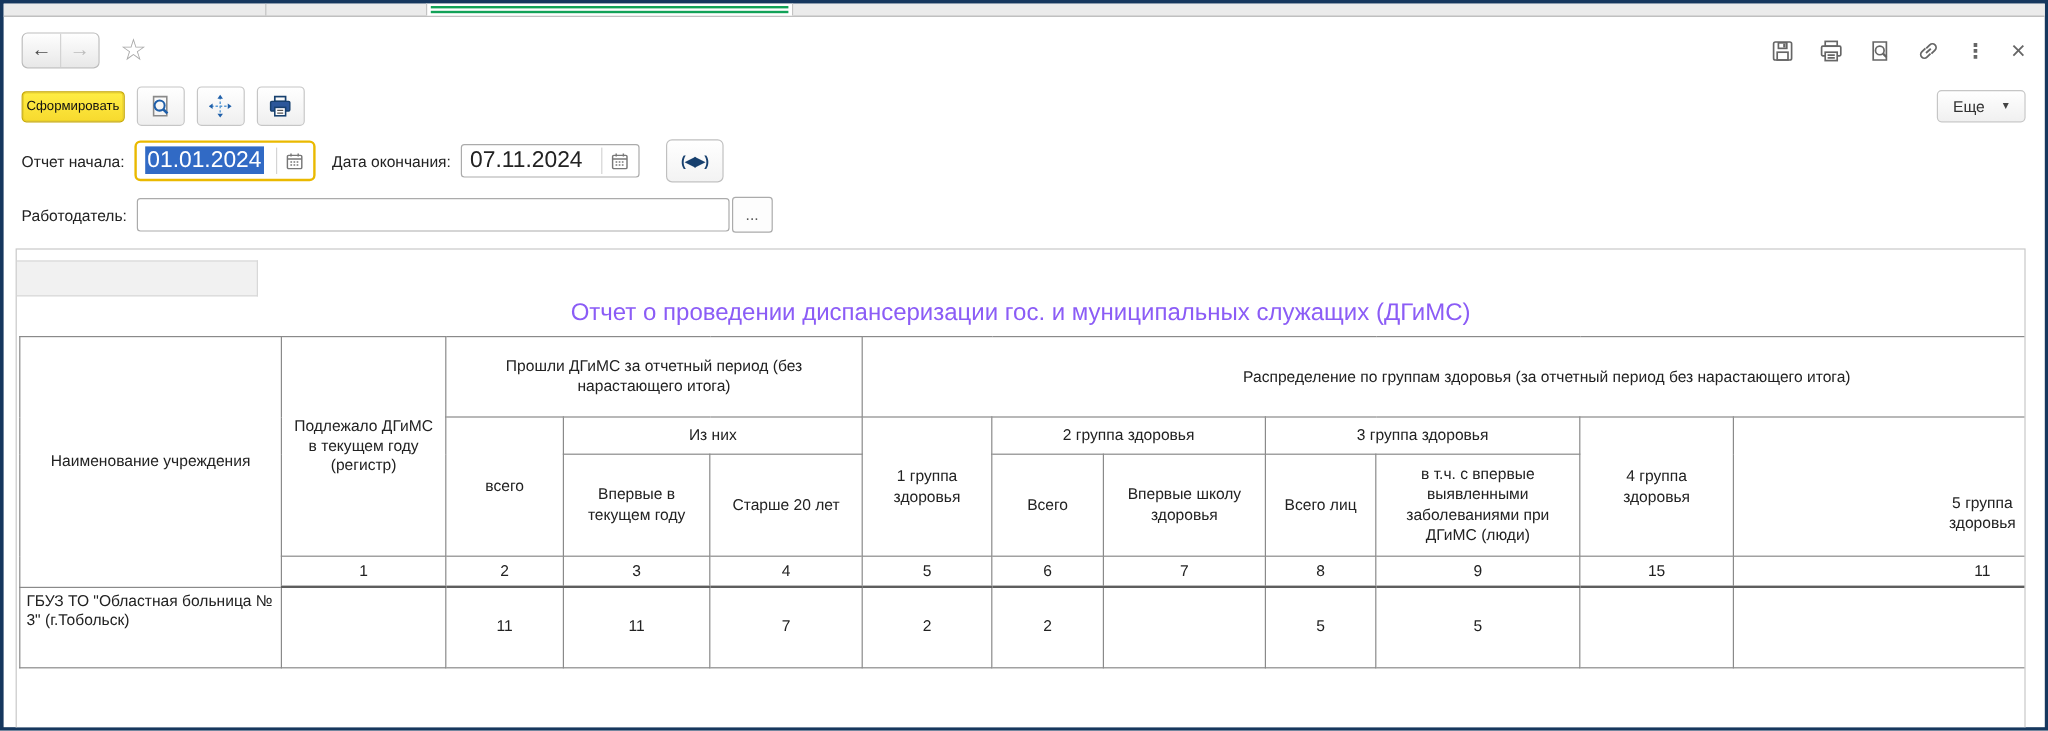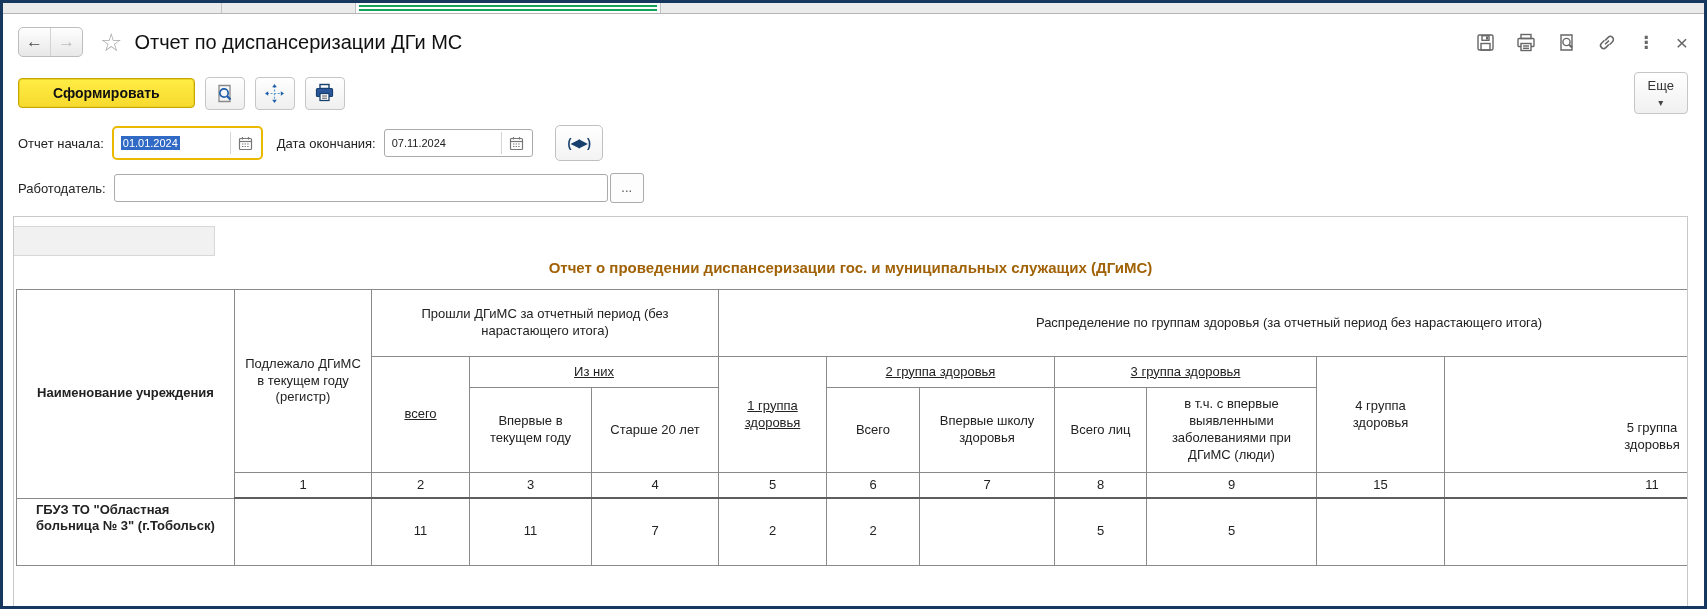--- a/index.html
+++ b/index.html
@@ -21,55 +21,55 @@
   .navbtn.fwd{color:#bcbcbc;}
   .star{font-size:25px;color:#a9a9a9;margin:0 12px 0 17px;line-height:1;}
   .page-title{font-size:20px;color:#111;white-space:nowrap;}
   .winicons{margin-left:auto;display:flex;align-items:center;gap:21px;color:#666;}
   .winicons svg{display:block}
   .dots{font-size:17px;font-weight:bold;color:#666;line-height:1;}
   .close{font-size:21px;color:#666;line-height:1;}
   
   .toolbar{display:flex;align-items:center;padding:11px 16px 0 15px;}
   .btn-gen{background:linear-gradient(#ffed45,#f7da2e);border:1px solid #c6a700;border-radius:4px;
-           padding:6px 34px;font-weight:bold;font-size:14px;color:#111;box-shadow:inset 0 0 0 1px #ecd327;}
+           padding:6px 3px;font-weight:normal;font-size:11px;color:#111;box-shadow:inset 0 0 0 1px #ecd327;}
   .iconbtn{width:38px;height:31px;border:1px solid #c6c6c6;border-radius:4px;background:linear-gradient(#ffffff,#efefef);
            margin-left:10px;display:flex;align-items:center;justify-content:center;}
   .btn-more{margin-left:auto;border:1px solid #c6c6c6;border-radius:4px;background:linear-gradient(#ffffff,#f0f0f0);
-            padding:5px 13px;font-size:13px;color:#333;display:flex;align-items:center;gap:4px;flex-direction:column;}
+            padding:5px 13px;font-size:13px;color:#333;display:flex;align-items:center;gap:15px;}
   .caret{font-size:10px;color:#444;}
   
   .filters{padding:11px 16px 0 15px;font-size:13px;color:#222;}
   .frow{display:flex;align-items:center;margin-bottom:12px;}
   .flabel{margin-right:8px;}
   .datebox{display:flex;align-items:center;border:1px solid #ababab;border-radius:3px;height:26px;background:#fff;}
   .datebox.focused{border:2px solid #eab900;border-radius:5px;height:30px;}
-  .dval{width:102px;padding:0 7px;font-size:11px;white-space:nowrap;}
+  .dval{width:102px;padding:0 7px;font-size:19px;white-space:nowrap;}
   .sel{background:#316ac5;color:#fff;padding:1px 2px;}
   .dsep{width:1px;height:22px;background:#d4d4d4;}
   .calbtn{width:30px;display:flex;align-items:center;justify-content:center;}
   .periodbtn{margin-left:22px;height:34px;min-width:46px;border:1px solid #c0c0c0;border-radius:5px;
              background:linear-gradient(#ffffff,#f3f3f3);display:flex;align-items:center;justify-content:center;
              color:#17406e;font-weight:bold;font-size:12px;letter-spacing:-1px;}
   .empbox{width:492px;height:26px;border:1px solid #ababab;border-radius:3px;background:#fff;}
   .dotsbtn{width:32px;height:28px;border:1px solid #ababab;border-radius:3px;background:#fdfdfd;margin-left:2px;
            display:flex;align-items:center;justify-content:center;color:#555;font-size:13px;line-height:0;}
   
   .report{margin:13px 0 0 10px;width:1673px;height:414px;border:1px solid #c9c9c9;position:relative;
           overflow:hidden;background:#fff;}
   .corner{position:absolute;left:0;top:9px;width:200px;height:28px;background:#f1f1f1;
           border:1px solid #d8d8d8;border-left:none;}
-  .rtitle{position:absolute;top:42px;left:0;width:100%;text-align:center;font-weight:bold;font-size:15px;color:#a16207;}
+  .rtitle{position:absolute;top:42px;left:0;width:100%;text-align:center;font-weight:normal;font-size:20px;color:#8b5cf6;}
   table.grid{position:absolute;top:72px;left:2px;border-collapse:collapse;table-layout:fixed;width:1843px;
              font-size:13px;color:#222;}
   .grid td{border:1px solid #8a8a8a;text-align:center;vertical-align:middle;padding:2px 6px;line-height:1.3;overflow:hidden;}
-  tr.hr1 td{height:62px;} tr.hr2 td{height:26px;text-decoration:underline;} tr.hr3 td{height:80px;}
+  tr.hr1 td{height:62px;} tr.hr2 td{height:26px;} tr.hr3 td{height:80px;}
   tr.nums td{height:20px;border-bottom:2px solid #5e5e5e;}
   tr.data td{height:60px;}
-  td.name{text-align:left;vertical-align:top;padding:3px 19px;font-weight:bold;}
+  td.name{text-align:left;vertical-align:top;padding:3px 5px;}
   .w80{display:inline-block;max-width:80px;}
   .w95{display:inline-block;max-width:95px;margin-top:44px;}
 </style>
 </head>
 <body>
 
 <div class="frame">
 
   <div class="tabstrip">
     <div class="tabdiv" style="left:218px"></div>
@@ -83,21 +83,20 @@
   <div class="titlebar">
     <div class="navgroup">
       <div class="navbtn back">
           <span>←</span>
         </div>
       <div class="navbtn fwd">
           <span>→</span>
         </div>
     </div>
     <div class="star">☆</div>
-    <div class="page-title">Отчет по диспансеризации ДГи МС</div>
 
     <div class="winicons">
       <span>
         <svg width="19" height="19" viewBox="0 0 19 19" fill="none" stroke="#666" stroke-width="1.4">
           <rect x="2" y="2" width="15" height="15" rx="1.5"></rect>
             <rect x="6" y="2.7" width="7" height="4.6"></rect>
             <rect x="5" y="10.5" width="9" height="6.5"></rect>
             <line x1="11" y1="3.5" x2="11" y2="6.5" stroke-width="2"></line>
         </svg>
       </span>

